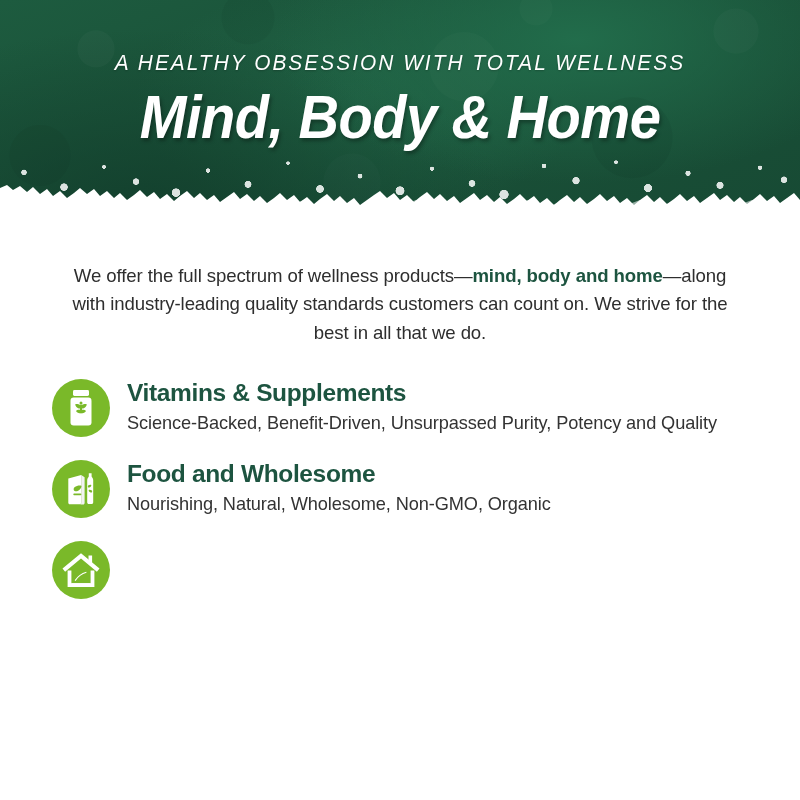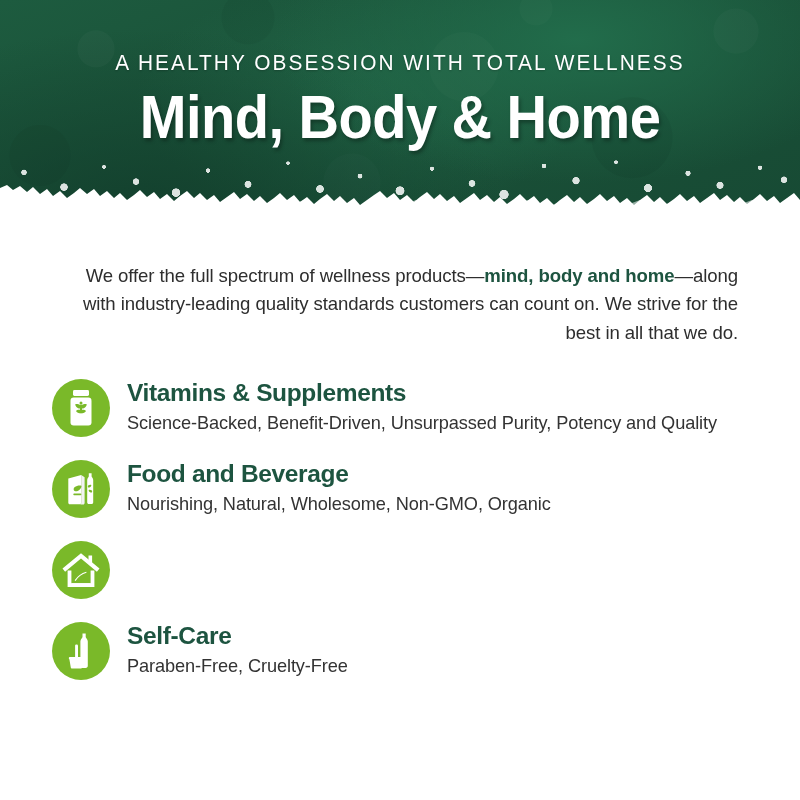--- a/index.html
+++ b/index.html
@@ -26,20 +26,21 @@
     overflow: hidden;
   }
 
   
   .hero {
     position: relative;
     width: 800px;
     height: 222px;
     overflow: hidden;
     background: #1b5139;
+    font-style: italic;
   }
 
   .hero-bg {
     position: absolute;
     inset: 0;
     background:
       radial-gradient(ellipse 420px 200px at 72% 18%, rgba(34,110,76,0.95) 0%, rgba(27,82,58,0) 72%),
       radial-gradient(ellipse 520px 260px at 18% 95%, rgba(18,62,44,0.85) 0%, rgba(18,62,44,0) 70%),
       radial-gradient(ellipse 300px 160px at 45% 45%, rgba(40,120,84,0.45) 0%, rgba(40,120,84,0) 75%),
       linear-gradient(160deg, #1d5b3f 0%, #1a5138 45%, #174a34 100%);
@@ -135,21 +136,21 @@
       radial-gradient(circle at 86% 42%, #ffffff 0 2.4px, transparent 2.8px),
       radial-gradient(circle at 90% 68%, #ffffff 0 3.3px, transparent 3.8px),
       radial-gradient(circle at 95% 30%, #ffffff 0 2px, transparent 2.4px),
       radial-gradient(circle at 98% 56%, #ffffff 0 3px, transparent 3.5px);
   }
 
   
   .intro {
     margin: 40px auto 0;
     width: 676px;
-    text-align: right;
+    text-align: center;
     font-size: 18.6px;
     line-height: 1.52;
     color: #2e2e2e;
     letter-spacing: -0.1px;
   }
   .intro b {
     color: #1d5440;
     font-weight: bold;
   }
 
@@ -273,21 +274,21 @@
           <path d="M25.1 14.6c1.2-.9 2.6-.8 3.1-.6.4.2-.1 1.6-1.3 2.2-.9.5-1.7.3-1.9 0-.2-.3-.3-1.2.1-1.6z" fill="#7ab929"></path>
           <path d="M28.9 19.6c-1.2-.9-2.6-.8-3.1-.6-.4.2.1 1.6 1.3 2.2.9.5 1.7.3 1.9 0 .2-.3.3-1.2-.1-1.6z" fill="#7ab929"></path>
 
           <path d="M5.4 7.4l12.8-3.3v27.7c0 .9-.6 1.5-1.5 1.5H6.8c-.9 0-1.5-.6-1.5-1.5V7.4z" fill="#ffffff"></path>
           <path d="M18.2 4.1l3.4 2.2v25.6c0 .9-.6 1.5-1.5 1.5h-3.4c.9 0 1.5-.6 1.5-1.5V4.1z" fill="#f2f2f2"></path>
           <path d="M11.5 16.2c2.6-2.2 6-2 6.8-1.4.7.6-.6 3.7-3.2 5-2 1-3.7.4-4.1-.2-.4-.6-.6-2.5.5-3.4z" fill="#7ab929"></path>
           <rect x="10.3" y="22.6" width="8" height="1.7" rx="0.8" fill="#7ab929"></rect>
         </svg>
       </div>
       <div class="feature-text">
-        <div class="feature-title">Food and Beverage</div>
+        <div class="feature-title">Food and Wholesome</div>
         <div class="feature-desc">Nourishing, Natural, Wholesome, Non-GMO, Organic</div>
       </div>
     </div>
 
     <div class="feature">
       <div class="feature-icon">
         <svg width="40" height="36" viewBox="0 0 40 36">
 
           <rect x="27.5" y="3.5" width="3.6" height="8" fill="#ffffff"></rect>
 
@@ -295,31 +296,15 @@
 
           <path d="M6.6 18.6h3.8v12.6h19.2V18.6h3.8v16.4H6.6V18.6z" fill="#ffffff"></path>
           <path d="M10.4 31.2h19.2v3.8H10.4v-3.8z" fill="#ffffff"></path>
 
           <path d="M14.6 21.5c4.6-2.8 10-2.1 11-1.2 1 .9-1.4 6.3-6 8.2-3.4 1.4-6 .2-6.6-.8-.6-1-.9-4.6 1.6-6.2z" fill="#7ab929"></path>
           <path d="M14.1 28.6c2.4-3.6 6.6-6.9 11.3-8.3" stroke="#ffffff" stroke-width="1.1" fill="none"></path>
         </svg>
       </div>
     </div>
 
-    <div class="feature">
-      <div class="feature-icon">
-        <svg width="32" height="38" viewBox="0 0 32 38">
-
-          <path d="M17.6 1.4h3.1v3.6c0 1 2.1 2.2 2.1 4.4v24.4c0 1.3-.8 2.2-2.1 2.2h-3.2c-1.3 0-2.1-.9-2.1-2.2V9.4c0-2.2 2.1-3.4 2.1-4.4V1.4z" fill="#ffffff"></path>
-
-          <rect x="10.1" y="12.6" width="2.9" height="13.4" rx="1.2" fill="#ffffff"></rect>
-          <path d="M4.2 26.2h14.4l-1.6 9.4c-.1.7-.6 1-1.2 1H7c-.6 0-1.1-.3-1.2-1L4.2 26.2z" fill="#ffffff"></path>
-          <rect x="3.8" y="25" width="15.2" height="2.2" rx="1" fill="#ffffff"></rect>
-        </svg>
-      </div>
-      <div class="feature-text">
-        <div class="feature-title">Self-Care</div>
-        <div class="feature-desc">Paraben-Free, Cruelty-Free</div>
-      </div>
-    </div>
 
   </div>
 </div>
 
 </body></html>

